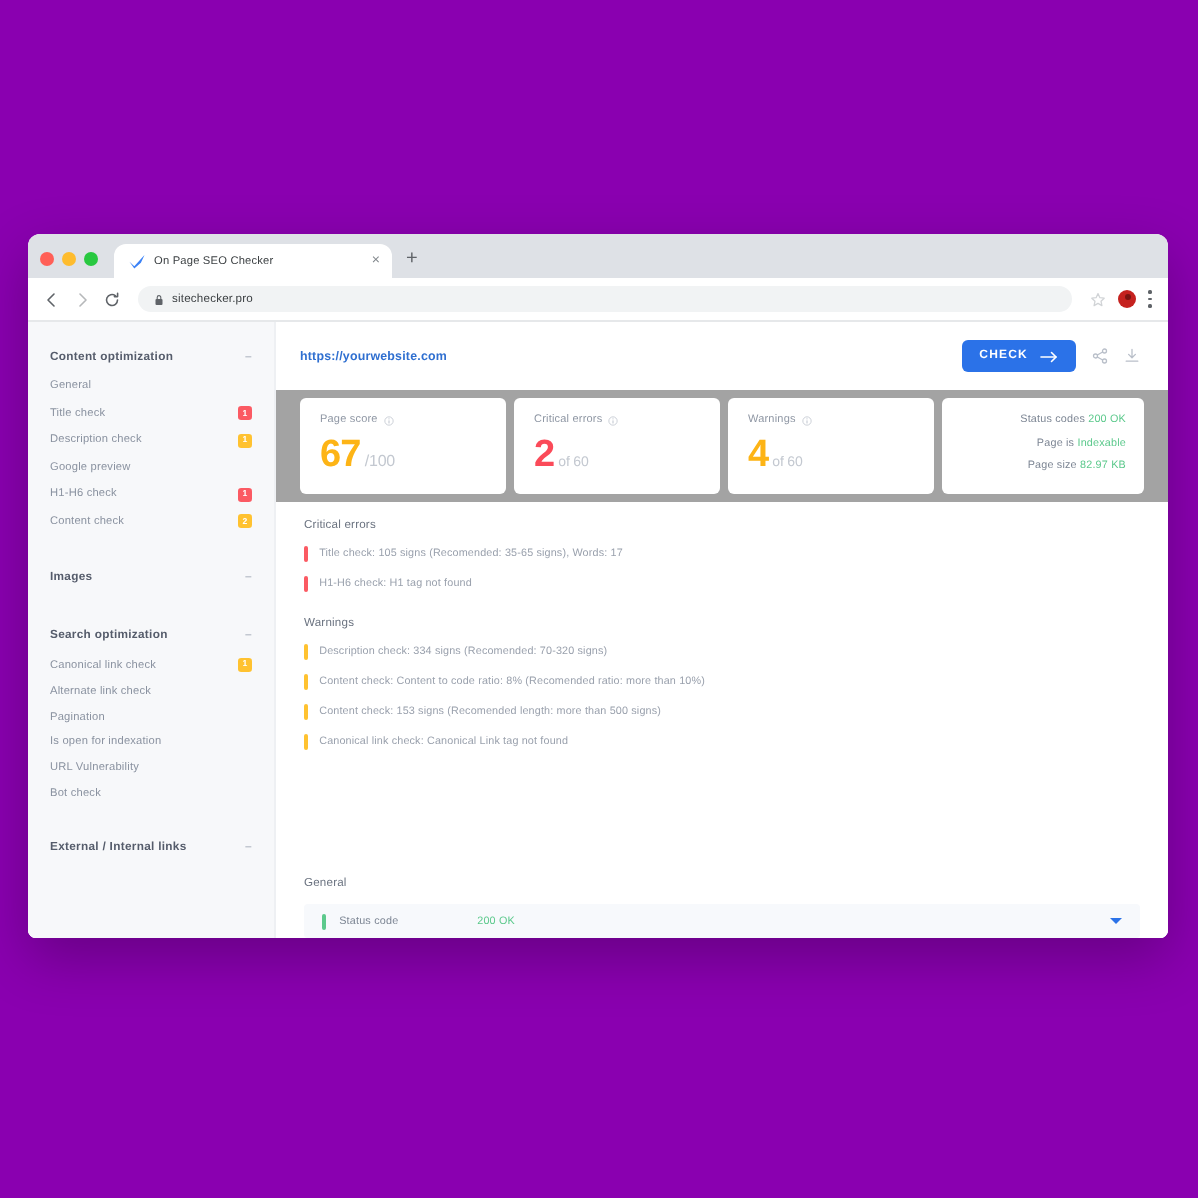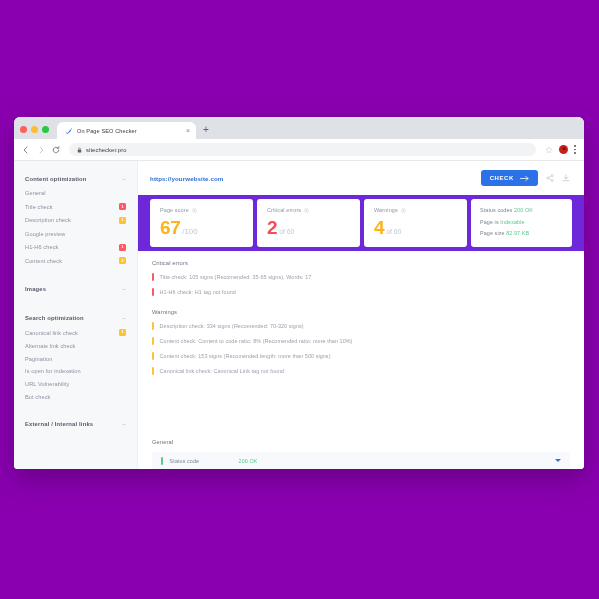--- a/index.html
+++ b/index.html
@@ -238,24 +238,25 @@
     font-weight: bold;
     letter-spacing: .6px;
   }
   .tool-ico { display: block; color: #b9bfc9; flex: none; }
 
   
   .cards {
     display: flex;
     gap: 4px;
     padding: 0 12px 0 12px;
-    background: #6d28d9;
+    background: #a3a3a3;
     padding-top: 4px;
     padding-bottom: 4px;
     flex: none;
+    text-align: right;
   }
   .card {
     background: #ffffff;
     border-radius: 3px;
     padding: 8px 10px 10px 10px;
     box-sizing: border-box;
     flex: 1;
     min-width: 0;
   }
   .card-title {

